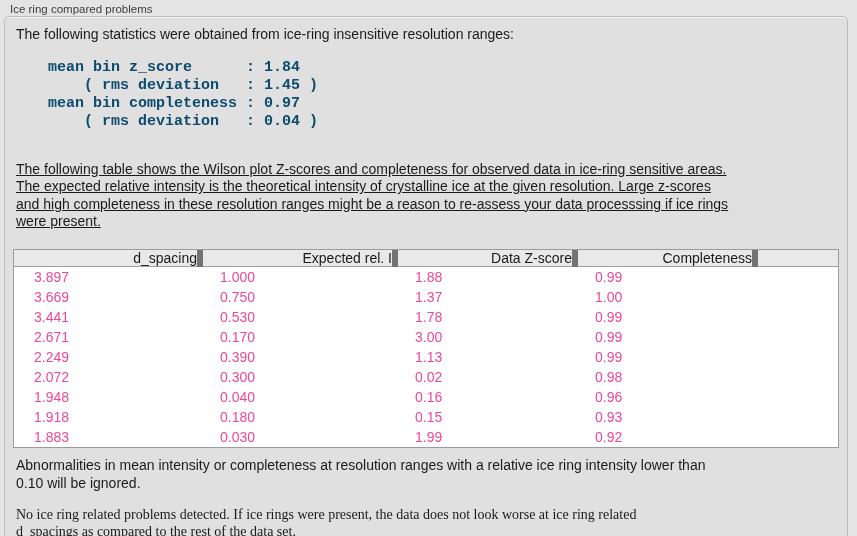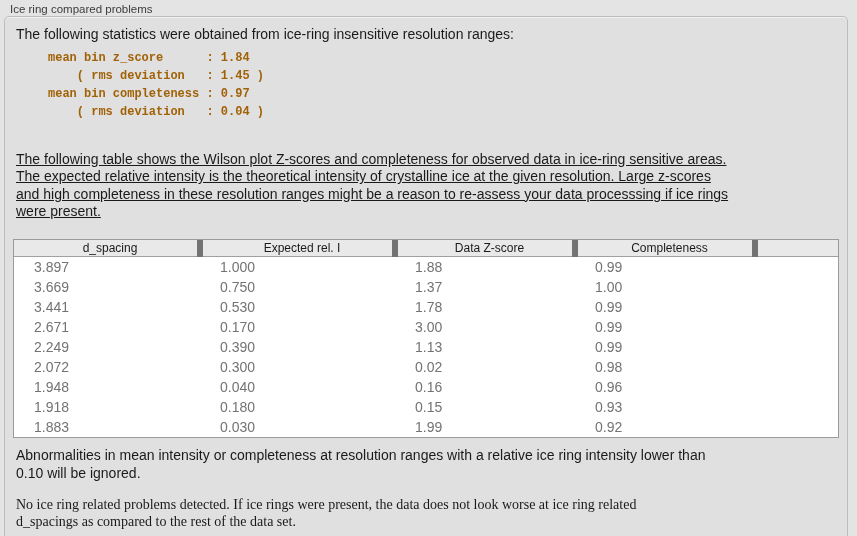--- a/index.html
+++ b/index.html
@@ -30,43 +30,43 @@
     box-shadow:inset 0 1px 0 rgba(255,255,255,.55);
     padding:8px 11px 0 11px;
   }
   .para{
     margin:0;font-size:14px;line-height:17.6px;
     white-space:pre-line;color:var(--text);
   }
   .para.intro{margin-top:1px;}
   .mono{
     font-family:"Liberation Mono","DejaVu Sans Mono",monospace;
-    font-size:12px;font-weight:bold;line-height:18px;
-    margin:5px 0 0 32px;white-space:pre;color:#a16207;
+    font-size:15px;font-weight:bold;line-height:18px;
+    margin:15px 0 0 32px;white-space:pre;color:#0c4a6e;
   }
   .para.table-desc{margin-top:30px;text-decoration:underline;}
   .listctrl{
     margin:18px 0 0 -3px;width:826px;
     border:1px solid var(--table-border);
     background:#ffffff;
   }
   .listctrl table{
     border-collapse:collapse;table-layout:fixed;width:100%;
   }
   .listctrl th{
     background:var(--table-header-bg);
-    font-size:12px;font-weight:normal;text-align:center;
+    font-size:14px;font-weight:normal;text-align:right;
     height:17px;line-height:16px;padding:0 0 0 9px;
     border-bottom:1px solid #a0a0a0;
     color:#1a1a1a;overflow:hidden;white-space:nowrap;
   }
   .listctrl th + th{border-left:6px solid #737373;}
   .listctrl td{
     font-size:14px;height:20px;line-height:20px;
-    padding:0 0 0 20px;color:#737373;
+    padding:0 0 0 20px;color:#ec4899;
     overflow:hidden;white-space:nowrap;
   }
   .para.note{margin-top:9px;}
   .para.conclusion{margin-top:13px;font-family:Liberation Serif, serif;}
 </style>
 </head>
 <body>
 
 <div>
   <div class="group-title">Ice ring compared problems</div>

